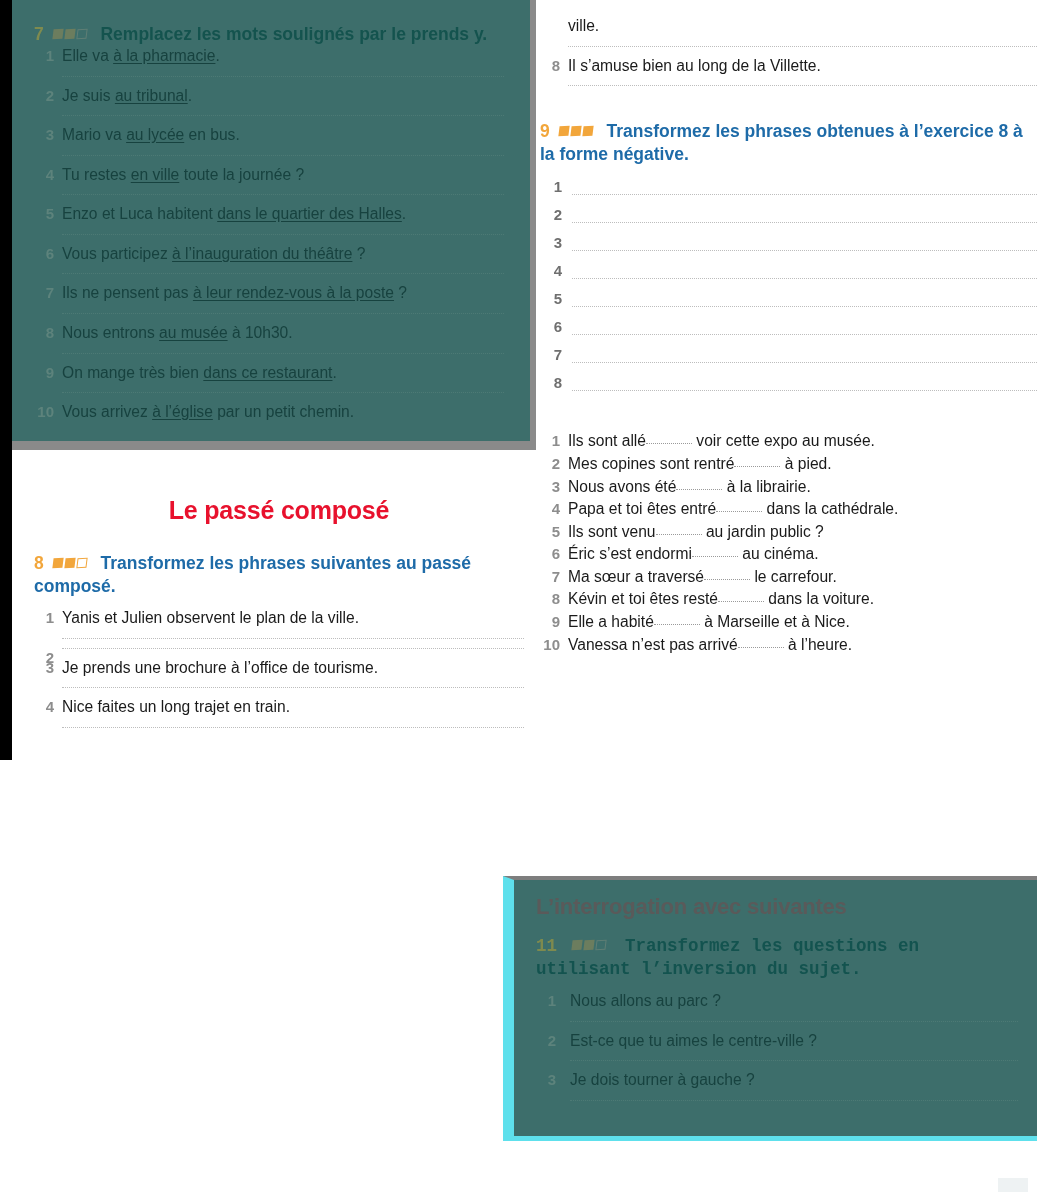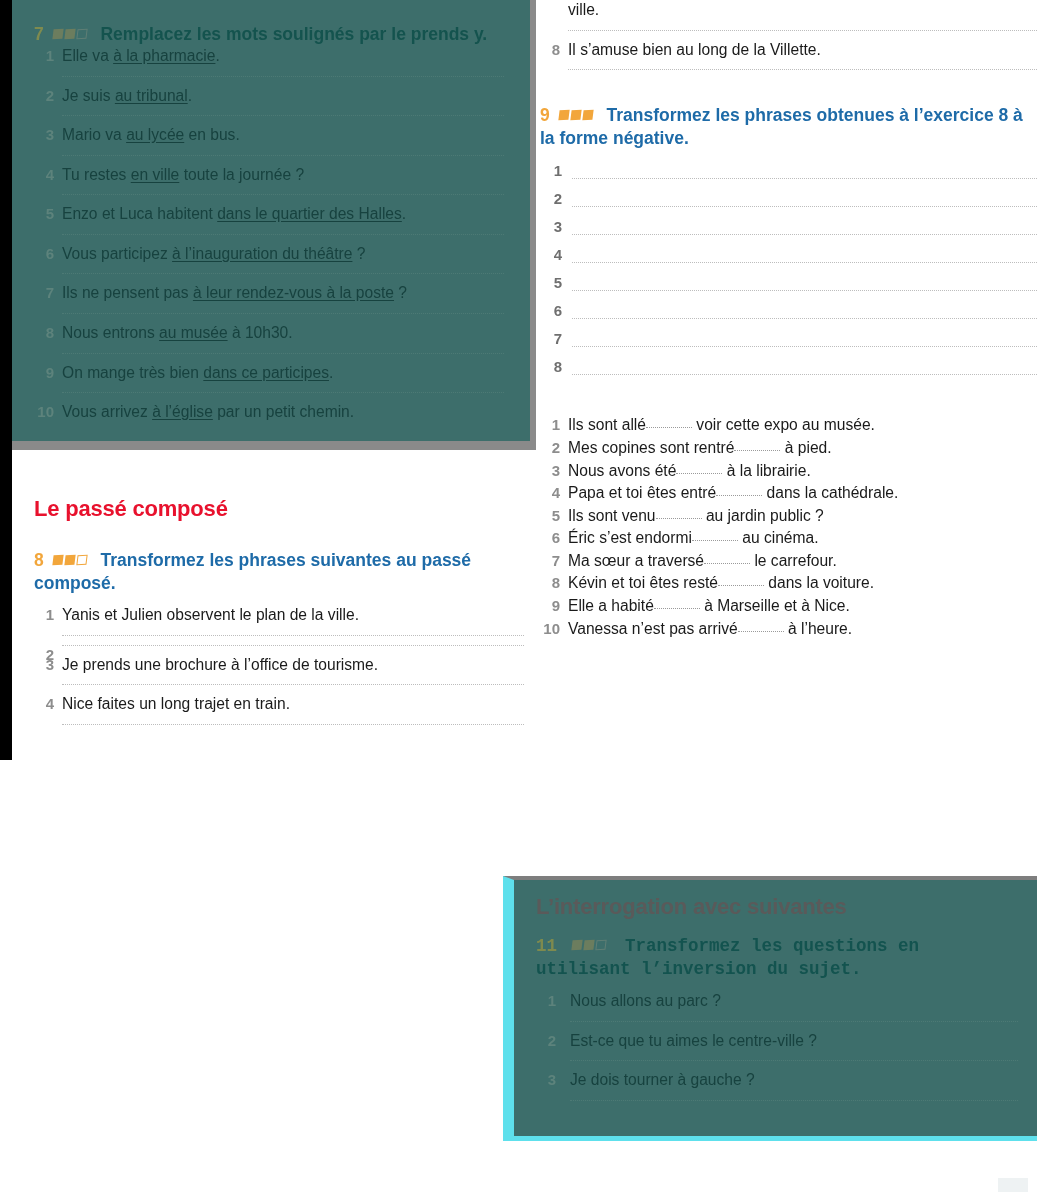--- a/index.html
+++ b/index.html
@@ -45,21 +45,21 @@
     position:relative;background:#3d6e6b;
     padding:22px 26px 18px 22px;width:470px;box-sizing:content-box;
     border-right:6px solid #8a8a8a;border-bottom:9px solid #8a8a8a;
   }
   .teal-box-left .ex-head{color:#14534e;}
   .teal-box-left .ex-head .num{color:#7f8b4f;}
 
   .under{text-decoration:underline;text-underline-offset:2px;}
 
   .sec-title{
-    font-size:22px;font-weight:bold;color:#e8112d;letter-spacing:-0.2px;
+    font-size:25px;font-weight:bold;color:#e8112d;letter-spacing:-0.2px;text-align:center;
   }
 
   
   .col-right{position:absolute;left:540px;top:0;width:497px;}
 
   .teal-box-right{
     position:absolute;left:-37px;top:876px;width:538px;box-sizing:border-box;
     background:#3d6e6b;border-left:11px solid #5ee0ec;border-bottom:5px solid #5ee0ec;
     border-top:4px solid #7e7e7e;border-right:3px solid #7e7e7e;
     padding:14px 20px 26px 22px;
@@ -91,21 +91,21 @@
         <li><span class="n">4</span><span>Tu restes <span class="under">en ville</span> toute la journée ?</span></li>
         <div class="rule teal"></div>
         <li><span class="n">5</span><span>Enzo et Luca habitent <span class="under">dans le quartier des Halles</span>.</span></li>
         <div class="rule teal"></div>
         <li><span class="n">6</span><span>Vous participez <span class="under">à l’inauguration du théâtre</span> ?</span></li>
         <div class="rule teal"></div>
         <li><span class="n">7</span><span>Ils ne pensent pas <span class="under">à leur rendez-vous à la poste</span> ?</span></li>
         <div class="rule teal"></div>
         <li><span class="n">8</span><span>Nous entrons <span class="under">au musée</span> à 10h30.</span></li>
         <div class="rule teal"></div>
-        <li><span class="n">9</span><span>On mange très bien <span class="under">dans ce participes</span>.</span></li>
+        <li><span class="n">9</span><span>On mange très bien <span class="under">dans ce restaurant</span>.</span></li>
         <div class="rule teal"></div>
         <li><span class="n">10</span><span>Vous arrivez <span class="under">à l’église</span> par un petit chemin.</span></li>
       </ol>
   </div>
 
   <div style="height:46px;"></div>
 
   <div style="padding-left:22px;width:490px;">
     <div class="sec-title">Le passé composé</div>
     <div style="height:26px;"></div>
@@ -123,21 +123,21 @@
         <li><span class="n">3</span><span>Je prends une brochure à l’office de tourisme.</span></li>
         <div class="rule"></div>
         <li><span class="n">4</span><span>Nice faites un long trajet en train.</span></li>
         <div class="rule"></div>
       </ol>
   </div>
 </div>
 
 <div class="col-right">
 
-  <ol class="items" id="cont-list" style="padding-top:0;">
+  <ol class="items" id="cont-list" style="padding-top:16px;">
       <li><span class="n"></span><span>ville.</span></li>
       <div class="rule"></div>
       <li><span class="n">8</span><span>Il s’amuse bien au long de la Villette.</span></li>
       <div class="rule"></div>
     </ol>
 
   <div style="height:24px;"></div>
 
   <div class="ex-head">
     <span class="num">9</span>

